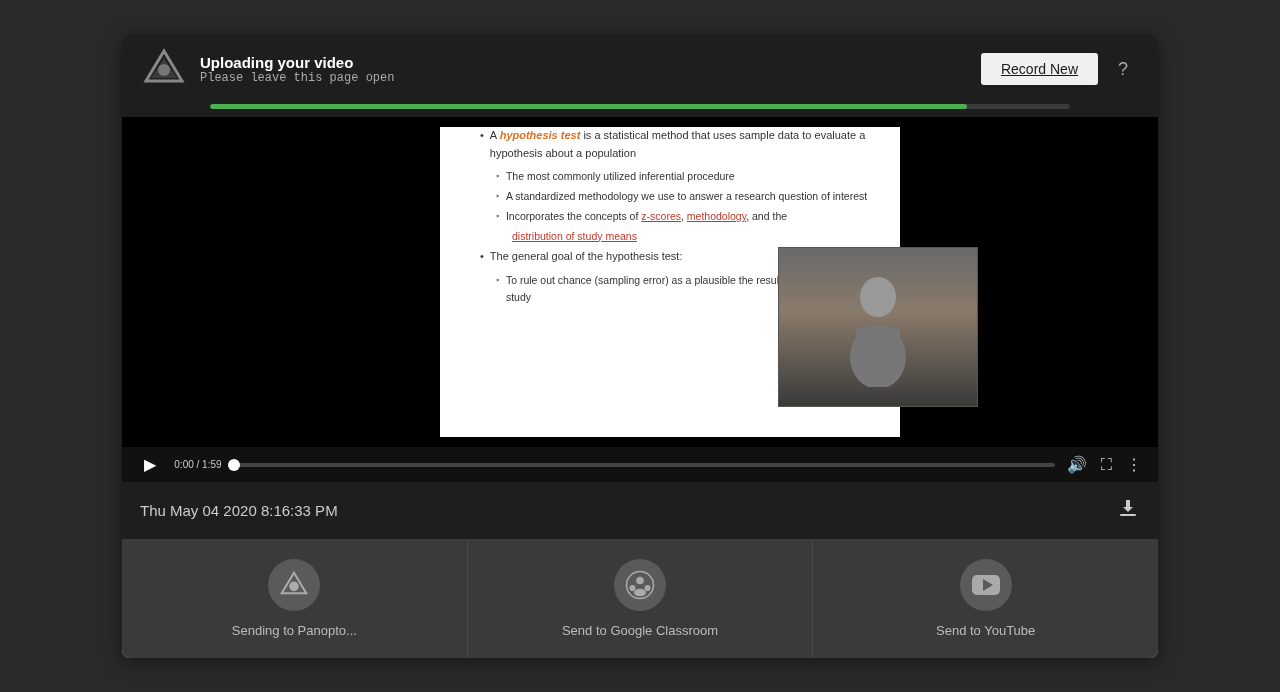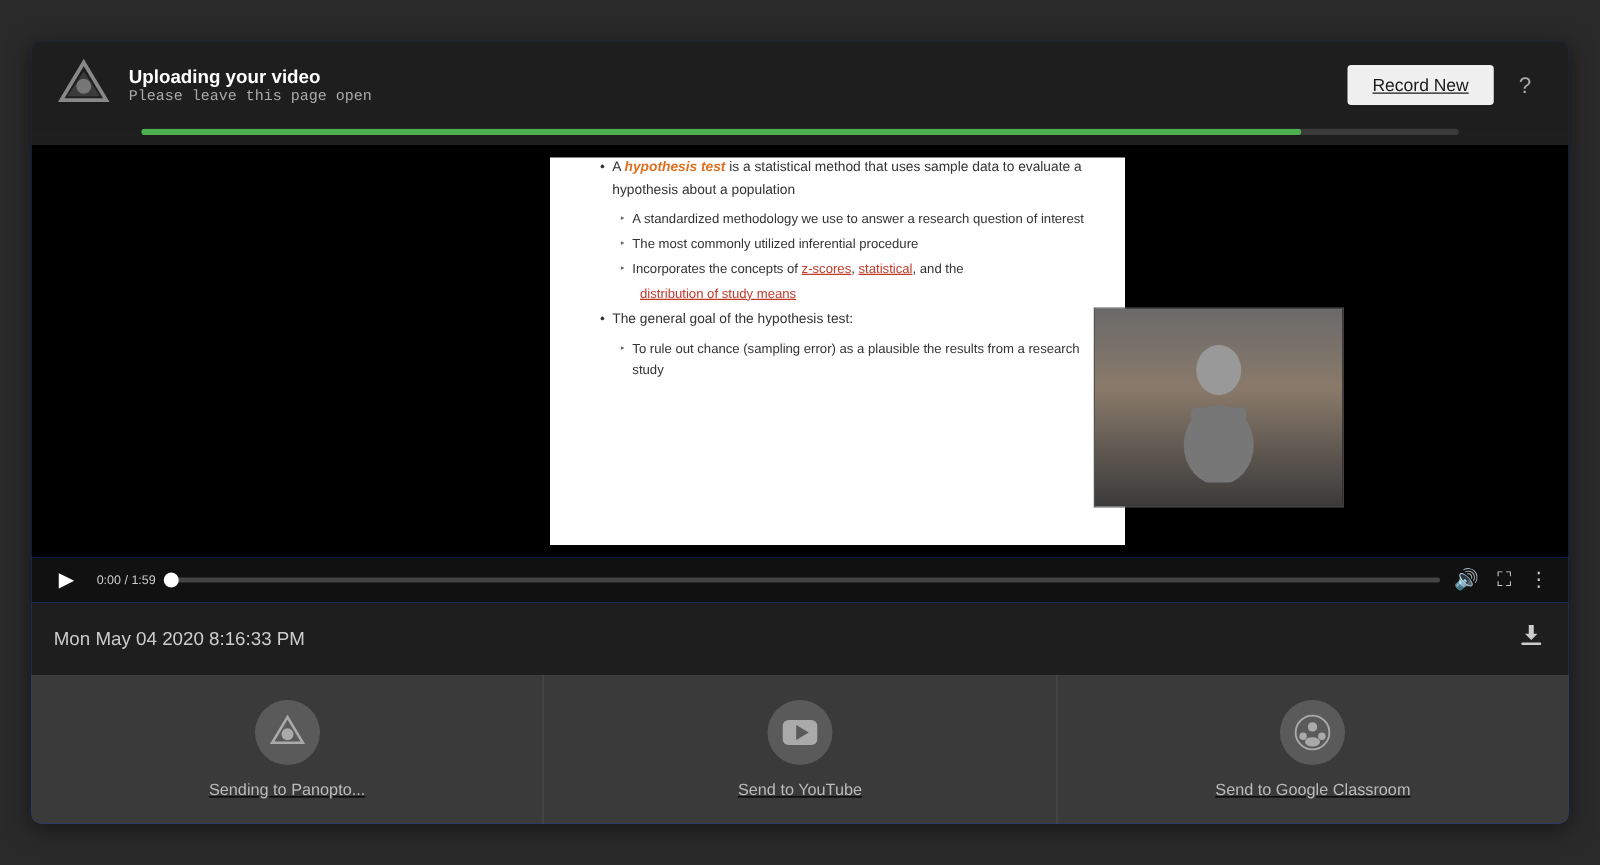--- a/index.html
+++ b/index.html
@@ -5,22 +5,22 @@
     * { box-sizing: border-box; margin: 0; padding: 0; }
     body {
       background: #2a2a2a;
       font-family: 'Segoe UI', Arial, sans-serif;
       display: flex;
       justify-content: center;
       align-items: center;
       min-height: 100vh;
     }
     .app-window {
-      width: 1230px;
-      background: #1d4ed8;
+      width: 1036px;
+      background: #c4b5fd;
       border-radius: 8px;
       overflow: hidden;
       box-shadow: 0 4px 20px rgba(0,0,0,0.5);
     }
     
     .header {
       background: #1e1e1e;
       padding: 10px 20px;
       display: flex;
       align-items: center;
@@ -229,21 +229,20 @@
     }
     .share-item {
       flex: 1;
       padding: 20px 10px;
       display: flex;
       flex-direction: column;
       align-items: center;
       gap: 12px;
       cursor: pointer;
       border-right: 1px solid #4a4a4a;
-      text-decoration: underline;
     }
     .share-item:last-child { border-right: none; }
     .share-icon {
       width: 52px;
       height: 52px;
       border-radius: 50%;
       background: #5a5a5a;
       display: flex;
       align-items: center;
       justify-content: center;
@@ -309,28 +308,28 @@
   <div class="video-area">
 
     <div class="slide-container">
       <div class="slide-content">
         <div class="bullet-main">
           <span>
             A <span class="italic-orange">hypothesis test</span> is a statistical method that uses sample data to evaluate a hypothesis about a population
           </span>
         </div>
         <div class="bullet-sub">
+          <span>The most commonly utilized inferential procedure</span>
+        </div>
+        <div class="bullet-sub">
           <span>A standardized methodology we use to answer a research question of interest</span>
-        </div>
-        <div class="bullet-sub">
-          <span>The most commonly utilized inferential procedure</span>
         </div>
         <div class="bullet-sub">
           <span>
-            Incorporates the concepts of <span class="link-style">z-scores</span>, <span class="link-style">statistical</span>, and the
+            Incorporates the concepts of <span class="link-style">z-scores</span>, <span class="link-style">methodology</span>, and the
           </span>
         </div>
         <div style="margin-left: 32px; font-size: 10.5px; margin-bottom: 4px;">
           <span class="link-style">distribution of study means</span>
         </div>
         <div class="bullet-main">
           <span>The general goal of the hypothesis test:</span>
         </div>
         <div class="bullet-sub">
           <span>To rule out chance (sampling error) as a plausible the results from a research study</span>
@@ -357,59 +356,59 @@
       <div class="seek-ball"></div>
     </div>
     <div class="ctrl-right">
       <button class="ctrl-btn">🔊</button>
       <button class="ctrl-btn">⛶</button>
       <button class="ctrl-btn">⋮</button>
     </div>
   </div>
 
   <div class="info-bar">
-    <span class="video-date">Mon May 04 2020 8:16:33 PM</span>
+    <span class="video-date">Thu May 04 2020 8:16:33 PM</span>
     <button class="download-btn">
       <svg width="24" height="24" viewBox="0 0 24 24" fill="#cccccc">
         <path d="M12 16l-5-5h3V4h4v7h3l-5 5z"></path>
         <rect x="4" y="18" width="16" height="2" rx="1"></rect>
       </svg>
     </button>
   </div>
 
   <div class="share-bar">
 
     <div class="share-item">
       <div class="share-icon">
         <svg width="30" height="30" viewBox="0 0 44 44" fill="none">
           <polygon points="22,4 40,34 4,34" fill="none" stroke="#aaa" stroke-width="3"></polygon>
           <circle cx="22" cy="24" r="7" fill="#aaa"></circle>
         </svg>
       </div>
       <span class="share-label">Sending to Panopto...</span>
-    </div>
-
-    <div class="share-item">
-      <div class="share-icon">
-        <svg width="28" height="20" viewBox="0 0 28 20">
-          <rect x="0" y="0" width="28" height="20" rx="5" fill="#aaa"></rect>
-          <polygon points="11,4 11,16 21,10" fill="#5a5a5a"></polygon>
-        </svg>
-      </div>
-      <span class="share-label">Send to YouTube</span>
     </div>
 
     <div class="share-item">
       <div class="share-icon">
         <svg width="30" height="30" viewBox="0 0 40 40">
           <circle cx="20" cy="20" r="18" fill="none" stroke="#aaa" stroke-width="2"></circle>
           <circle cx="20" cy="14" r="5" fill="#aaa"></circle>
           <circle cx="10" cy="24" r="4" fill="#aaa"></circle>
           <circle cx="30" cy="24" r="4" fill="#aaa"></circle>
           <ellipse cx="20" cy="30" rx="8" ry="5" fill="#aaa"></ellipse>
         </svg>
       </div>
       <span class="share-label">Send to Google Classroom</span>
     </div>
 
+    <div class="share-item">
+      <div class="share-icon">
+        <svg width="28" height="20" viewBox="0 0 28 20">
+          <rect x="0" y="0" width="28" height="20" rx="5" fill="#aaa"></rect>
+          <polygon points="11,4 11,16 21,10" fill="#5a5a5a"></polygon>
+        </svg>
+      </div>
+      <span class="share-label">Send to YouTube</span>
+    </div>
+
   </div>
 
 </div>
 
 </body></html>

